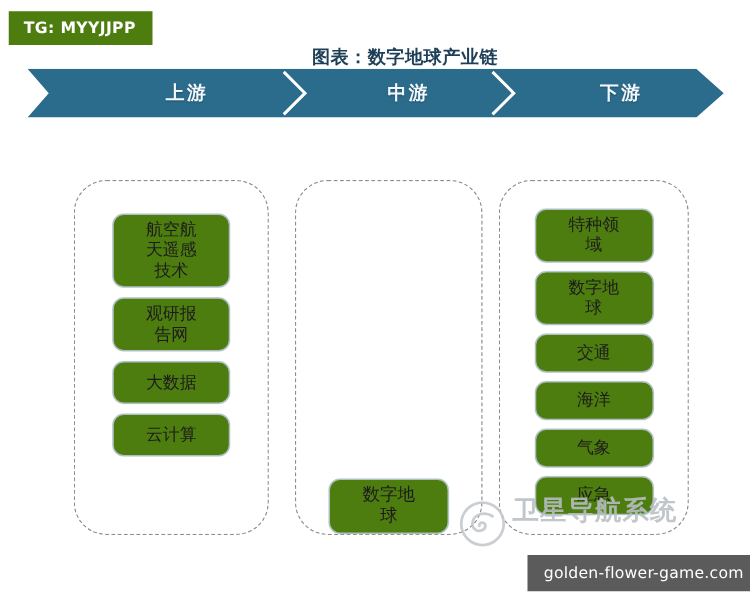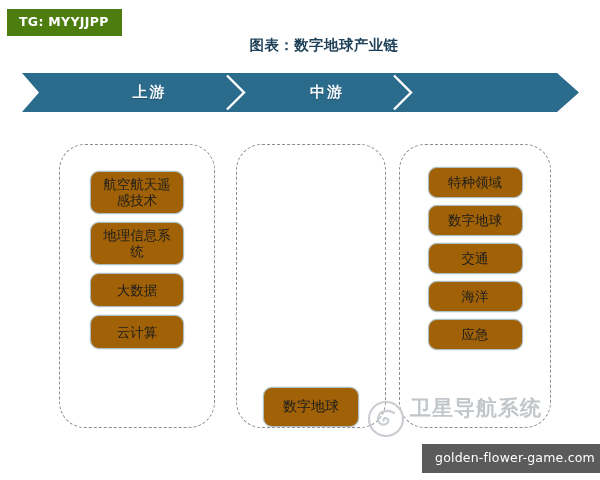--- a/index.html
+++ b/index.html
@@ -28,21 +28,21 @@
     text-align:center;
     font-family:"DejaVu Serif","Liberation Serif",serif;
     font-size:14.5px;font-weight:bold;
     color:#1d3f57;
     letter-spacing:.4px;
     padding-left:24px;
   }
 
   
   .banner{
-    position:absolute;left:22px;top:73px;
+    position:absolute;left:22px;top:55px;
     width:557px;height:39px;
   }
   .banner svg{display:block;}
   .banner-label{
     position:absolute;top:0;height:39px;
     display:flex;align-items:center;justify-content:center;
     color:#f2f8fb;
     font-family:"DejaVu Serif","Liberation Serif",serif;
     font-size:15px;font-weight:bold;
     letter-spacing:2px;
@@ -67,30 +67,30 @@
     align-items:center;
     gap:8px;
   }
   .col-upstream{left:59px;width:156px;padding-top:26px;}
   .col-midstream{left:236px;width:150px;justify-content:flex-end;}
   .col-downstream{left:399px;width:152px;padding-top:22px;gap:7px;}
 
   
   .node{
     box-sizing:border-box;
-    background:#a16207;
+    background:#4d7c0f;
     border:1.3px solid #aebfc4;
     border-radius:9px;
     color:#1c1c1c;
     font-family:"DejaVu Serif","Liberation Serif",serif;
     font-size:13.5px;
     line-height:1.22;
     text-align:center;
     display:flex;align-items:center;justify-content:center;
-    padding:4px 6px;
+    padding:4px 20px;
     box-shadow:0 0 0 .4px rgba(174,191,196,.45);
   }
   .col-upstream .node{width:94px;min-height:36px;}
   .col-upstream .node.one-line{min-height:34px;}
   .col-midstream .node{width:96px;min-height:40px;font-size:14px;}
   .col-downstream .node{width:95px;min-height:31px;}
 
   
   .watermark{
     position:absolute;left:366px;top:395px;
@@ -137,40 +137,42 @@
 <div class="chart-title">图表：数字地球产业链</div>
 
 <div class="banner">
   <svg width="557" height="39" viewBox="0 0 557 39">
     <path d="M0,0 L535,0 L557,19.5 L535,39 L0,39 L17,19.5 Z" fill="#2b6b8c"></path>
     <path d="M205,2.5 L222,19.5 L205,36.5" fill="none" stroke="#ffffff" stroke-width="2.4"></path>
     <path d="M372,2.5 L389,19.5 L372,36.5" fill="none" stroke="#ffffff" stroke-width="2.4"></path>
   </svg>
   <div class="banner-label bl-0">上游</div>
   <div class="banner-label bl-1">中游</div>
+  <div class="banner-label bl-2">下游</div>
 </div>
 
 <div class="columns">
 
   <div class="col col-upstream">
     <div class="node">航空航天遥感技术</div>
-    <div class="node">地理信息系统</div>
+    <div class="node">观研报告网</div>
     <div class="node one-line">大数据</div>
     <div class="node one-line">云计算</div>
   </div>
 
   <div class="col col-midstream">
     <div class="node">数字地球</div>
   </div>
 
   <div class="col col-downstream">
     <div class="node">特种领域</div>
     <div class="node">数字地球</div>
     <div class="node">交通</div>
     <div class="node">海洋</div>
+    <div class="node">气象</div>
     <div class="node">应急</div>
   </div>
 
 </div>
 
 <div class="watermark">
   <svg class="wm-logo" width="40" height="40" viewBox="0 0 40 40">
     <circle cx="20" cy="20" r="17" fill="none" stroke="#c3c8cc" stroke-width="2.2"></circle>
     <path d="M28,14 C22,10 13,12 12,19 C11.3,24 16,27 20,25 C23,23.6 23,20 20.5,19.2 C18.6,18.6 17,20 17.6,21.6" fill="none" stroke="#c3c8cc" stroke-width="2.2" stroke-linecap="round"></path>
   </svg>

